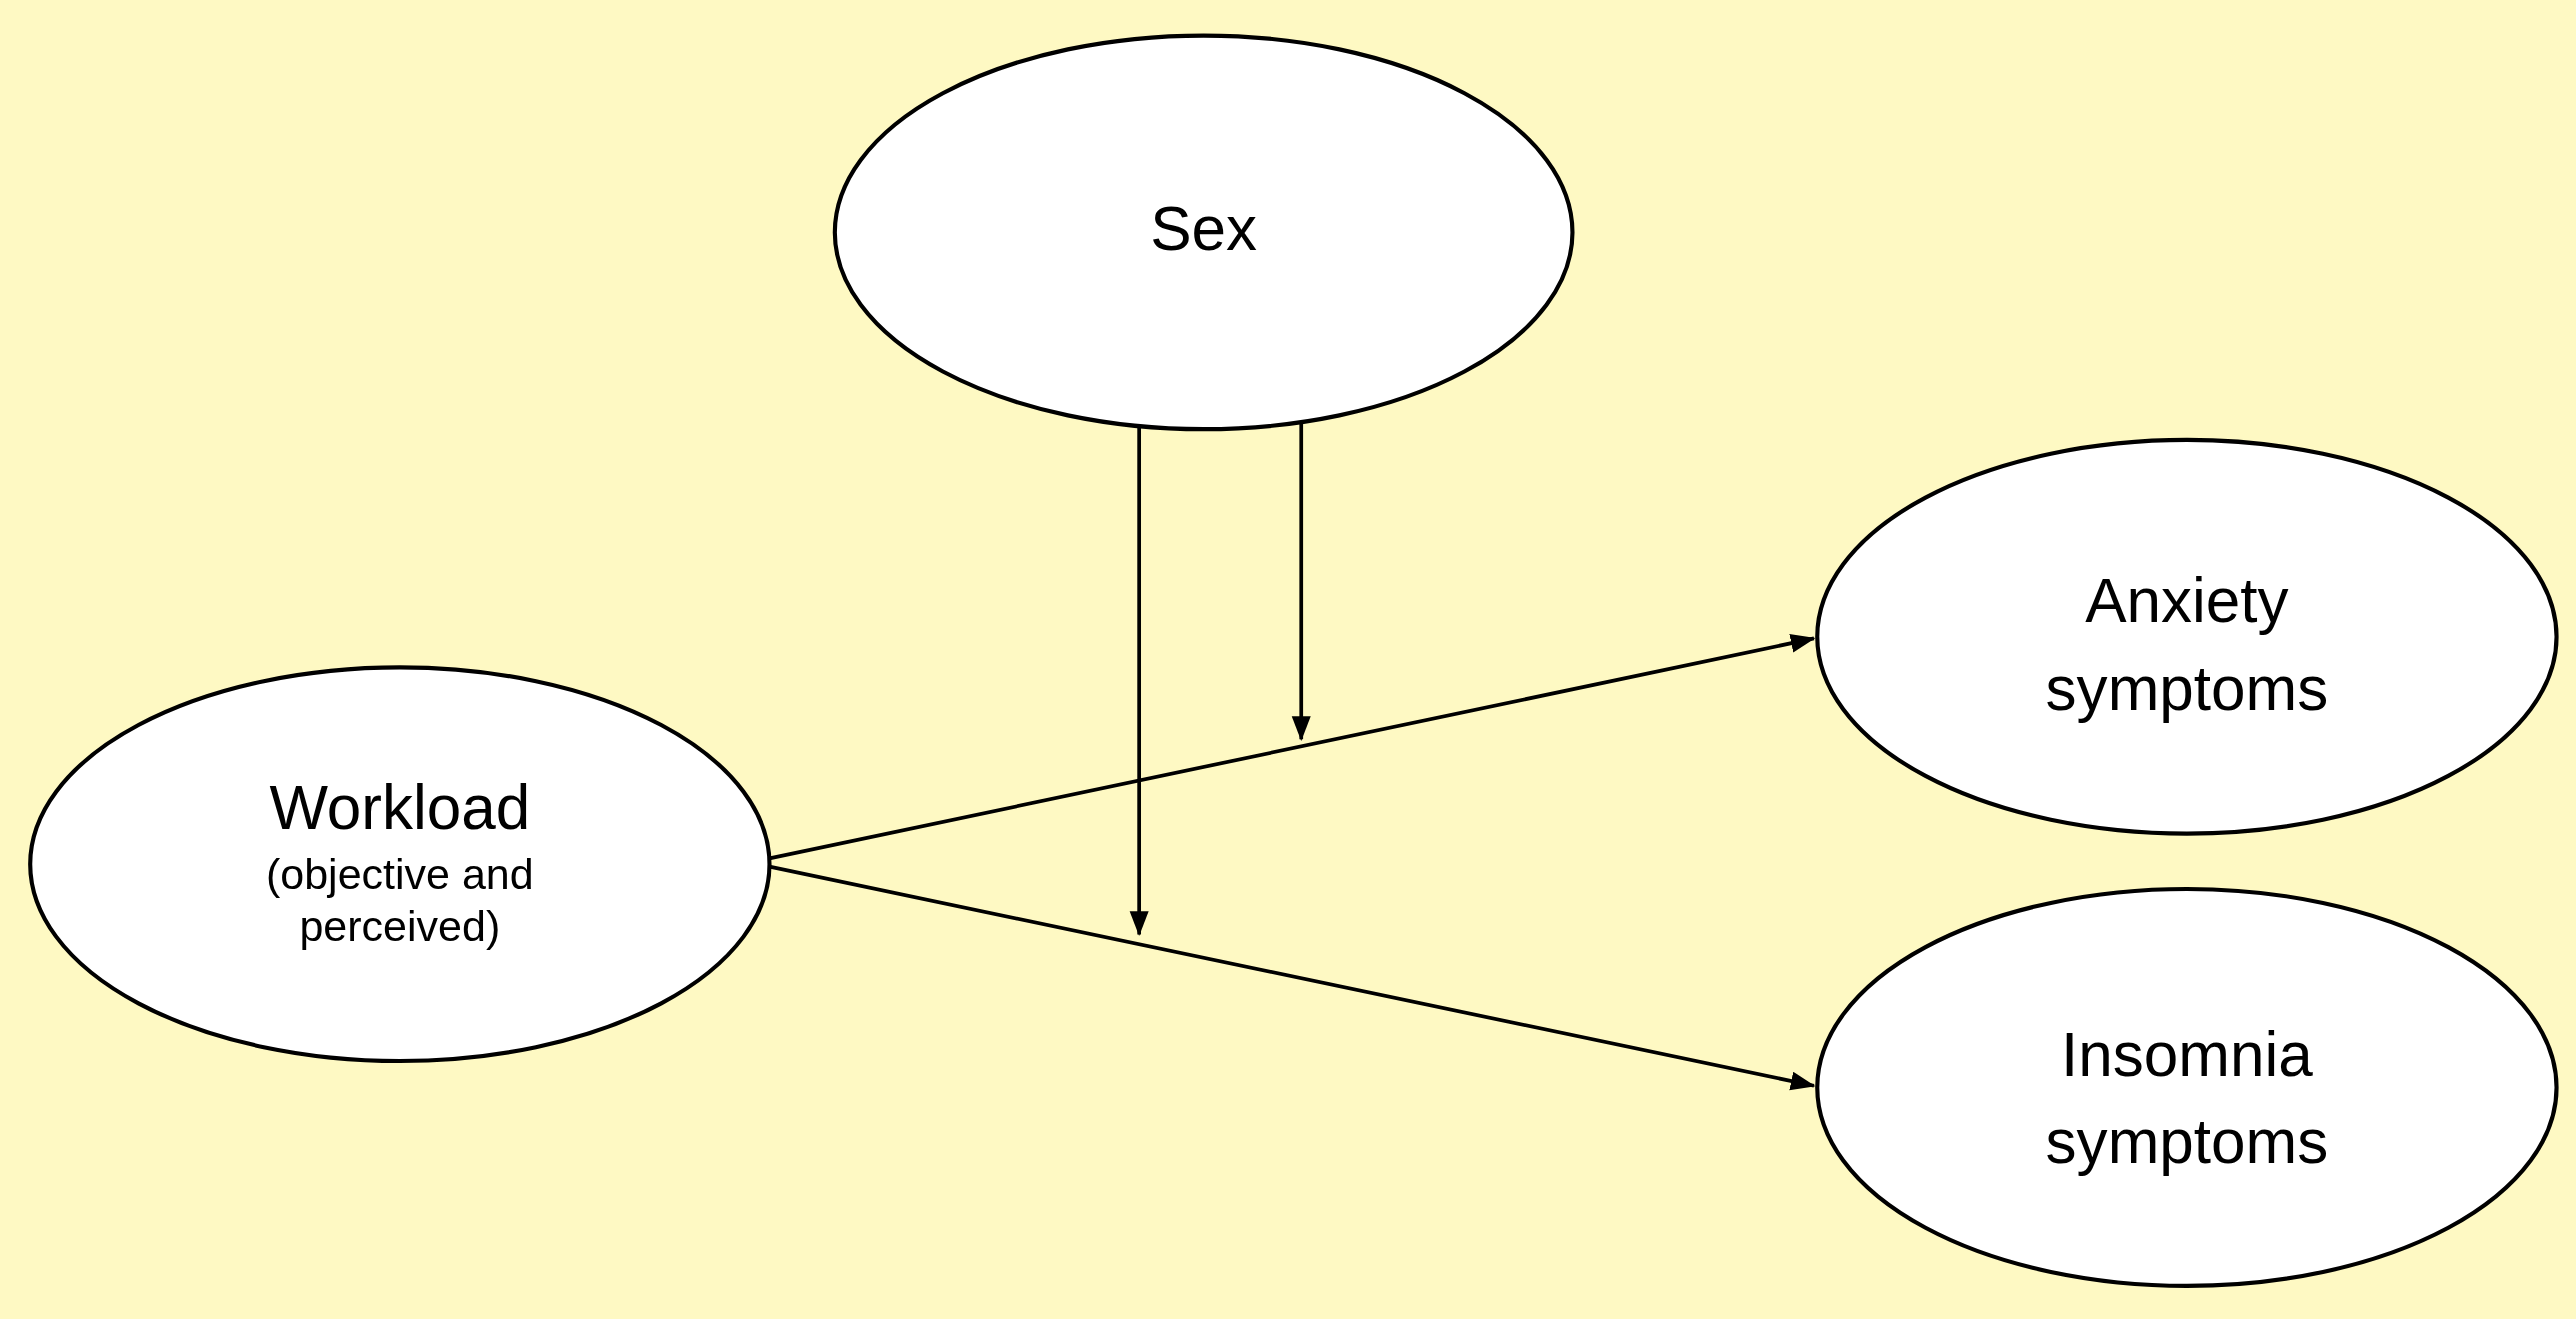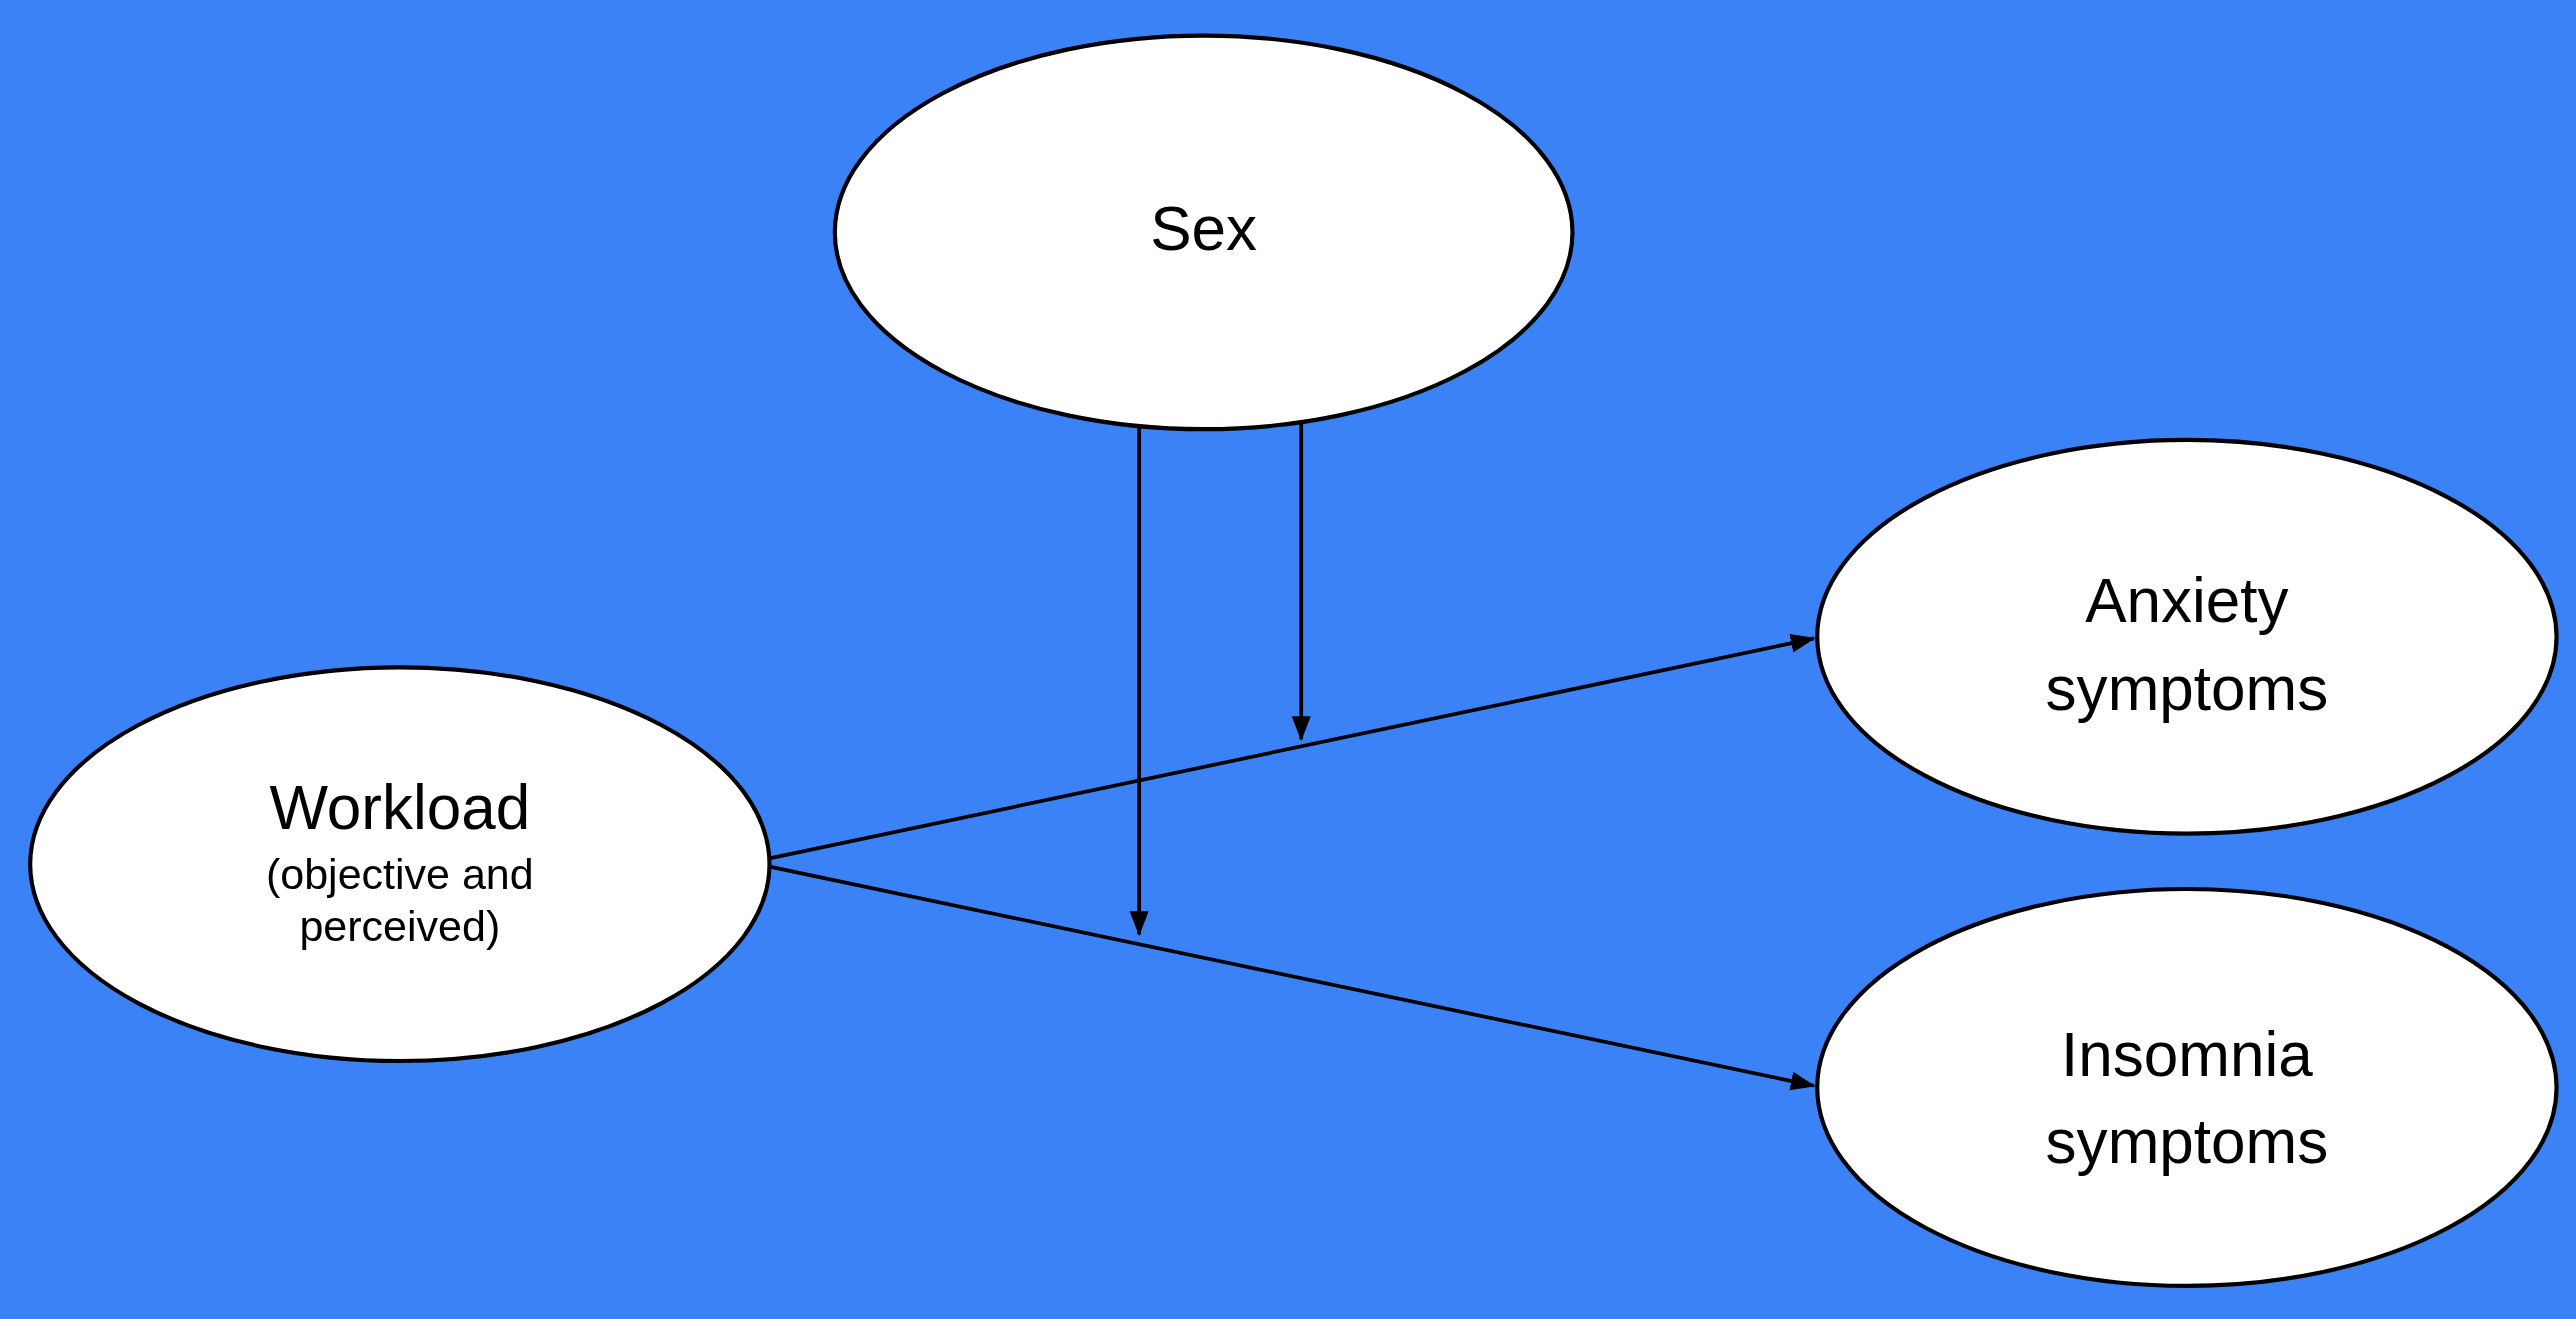--- a/index.html
+++ b/index.html
@@ -4,21 +4,21 @@
 <style>
   html, body {
     margin: 0;
     padding: 0;
     background: #ffffff;
   }
   .canvas {
     position: relative;
     width: 2576px;
     height: 1319px;
-    background: #3b82f6;
+    background: #fef9c3;
     overflow: hidden;
   }
   svg { display: block; }
   .node-ellipse {
     fill: #ffffff;
     stroke: #000000;
     stroke-width: 5;
   }
   .edge {
     stroke: #000000;

